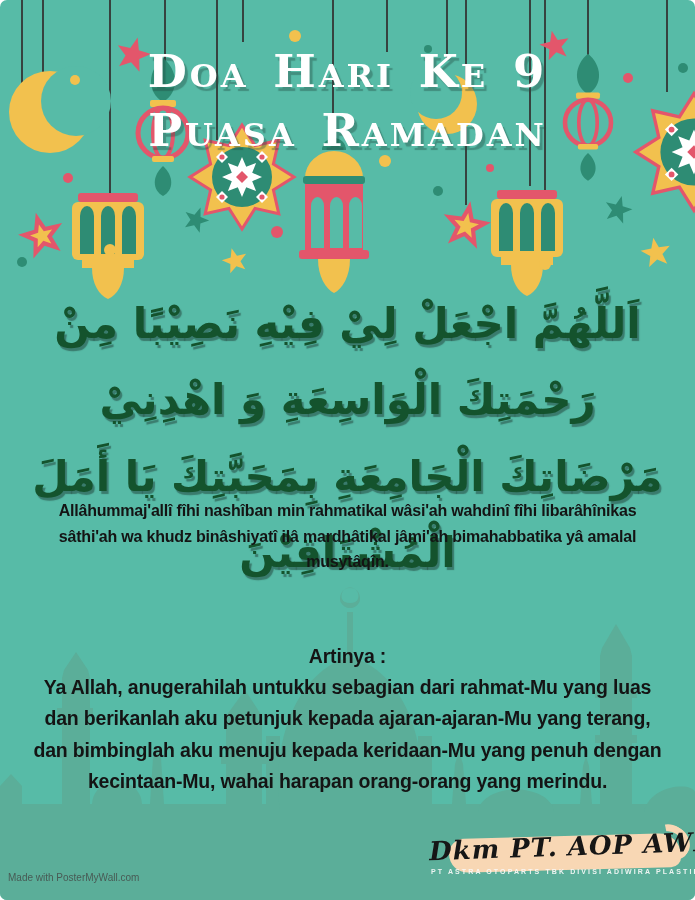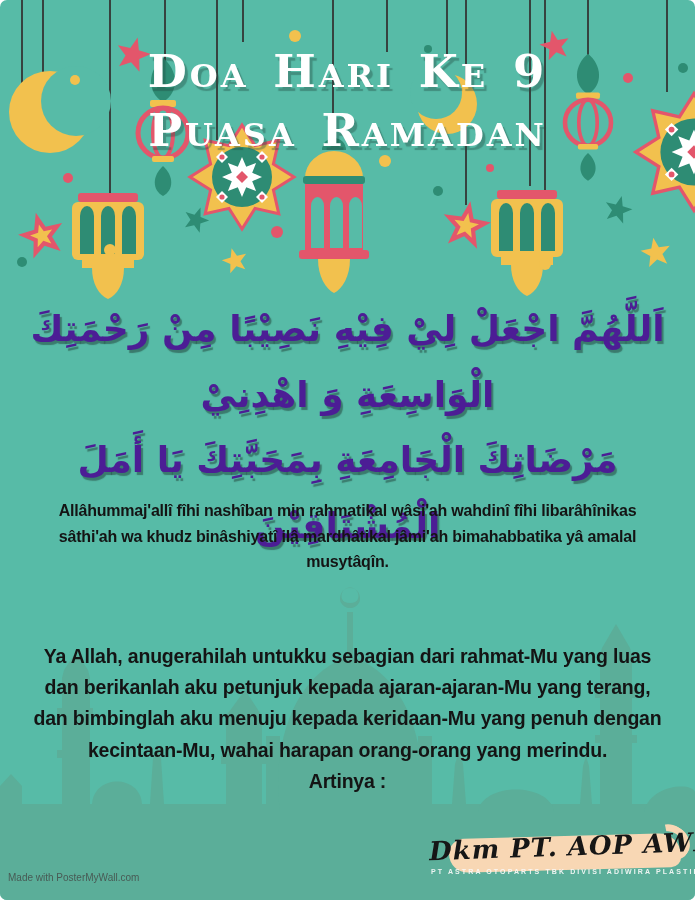--- a/index.html
+++ b/index.html
@@ -24,24 +24,24 @@
   .mosque{position:absolute;left:0;top:560px;}
   .title{
     position:absolute;left:0;top:42px;width:100%;margin:0;
     text-align:center;color:#ffffff;
     font-family:"DejaVu Serif",serif;font-weight:900;
     font-variant:small-caps;font-size:45px;line-height:1.32;
     letter-spacing:3px;word-spacing:6px;
     text-shadow:3px 4px 1px rgba(35,78,68,0.40);
   }
   .arabic{
-    position:absolute;left:0;top:296px;width:100%;box-sizing:border-box;
+    position:absolute;left:0;top:286px;width:100%;box-sizing:border-box;
     padding:0 24px;text-align:center;direction:rtl;
     font-family:"DejaVu Sans",sans-serif;font-weight:bold;
-    font-size:36px;line-height:1.82;color:#4c1d95;
+    font-size:42px;line-height:1.82;color:#14532d;
     text-shadow:2px 3px 1px rgba(30,60,52,0.50);
   }
   .translit{
     position:absolute;left:0;top:498px;width:100%;box-sizing:border-box;margin:0;
     padding:0 38px;text-align:center;color:var(--ink);
     font-weight:bold;font-size:16px;line-height:1.6;letter-spacing:-0.2px;
   }
   .meaning{
     position:absolute;left:0;top:641px;width:100%;box-sizing:border-box;
     padding:0 26px;text-align:center;color:var(--ink);
@@ -259,22 +259,22 @@
   </h1>
 
   <div class="arabic" dir="rtl">
     <div>اَللَّهُمَّ اجْعَلْ لِيْ فِيْهِ نَصِيْبًا مِنْ رَحْمَتِكَ الْوَاسِعَةِ وَ اهْدِنِيْ</div>
     <div>مَرْضَاتِكَ الْجَامِعَةِ بِمَحَبَّتِكَ يَا أَمَلَ الْمُشْتَاقِيْنَ</div>
   </div>
 
   <p class="translit">Allâhummaj'allî fîhi nashîban min rahmatikal wâsi'ah wahdinî fîhi libarâhînikas sâthi'ah wa khudz binâshiyatî ilâ mardhâtikal jâmi'ah bimahabbatika yâ amalal musytâqîn.</p>
 
   <div class="meaning">
+    <p>Artinya :</p>
     <p>Ya Allah, anugerahilah untukku sebagian dari rahmat-Mu yang luas dan berikanlah aku petunjuk kepada ajaran-ajaran-Mu yang terang, dan bimbinglah aku menuju kepada keridaan-Mu yang penuh dengan kecintaan-Mu, wahai harapan orang-orang yang merindu.</p>
-    <p>Artinya :</p>
   </div>
 
   <div class="signature">
     <div class="swoosh"></div>
     <div class="sig-script">Dkm PT. AOP AWP</div>
     <div class="sig-sub">PT ASTRA OTOPARTS TBK DIVISI ADIWIRA PLASTIK</div>
   </div>
 
   <div class="watermark">Made with PosterMyWall.com</div>
 

